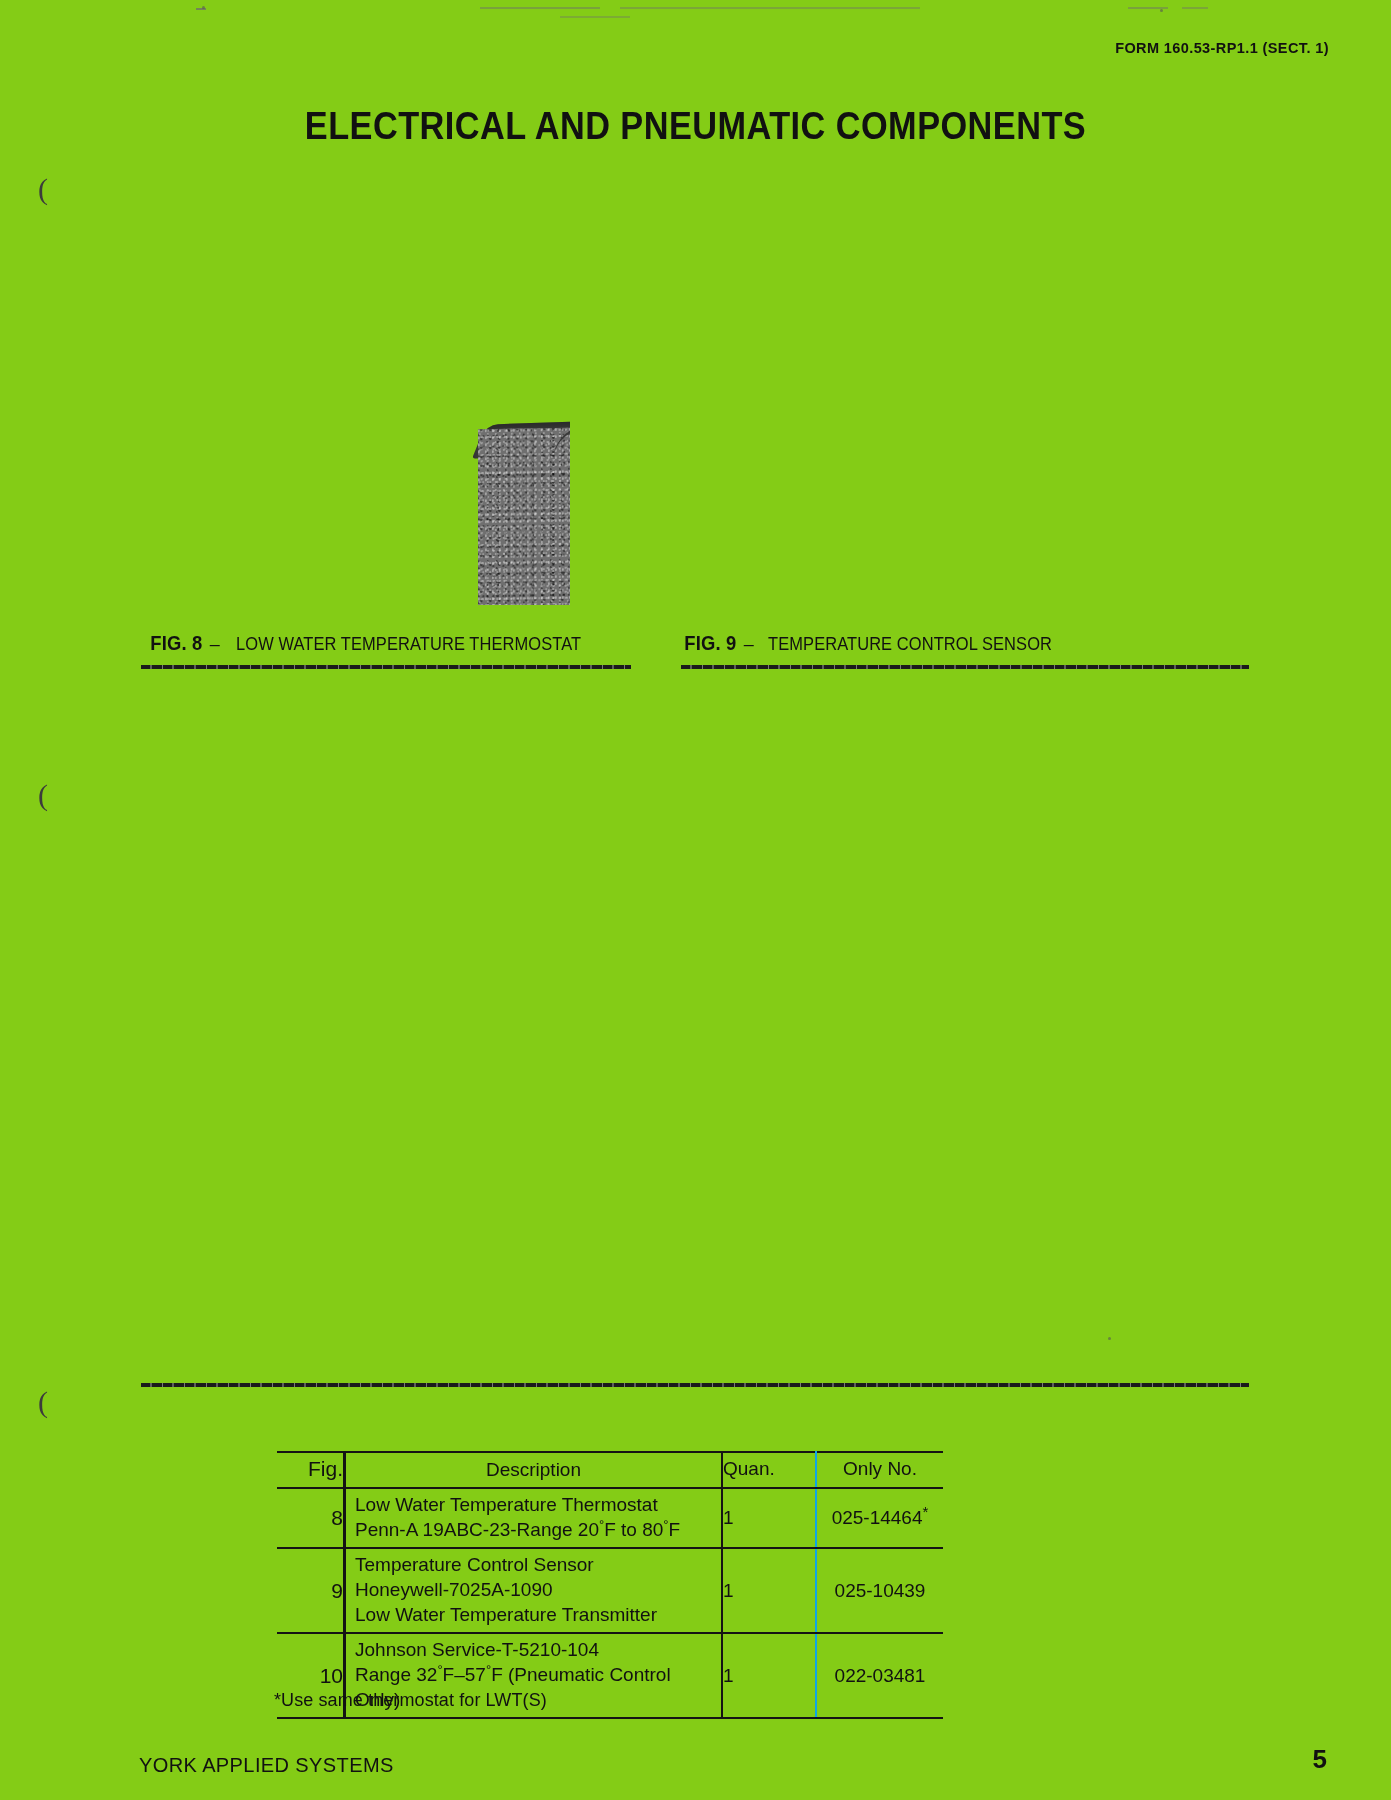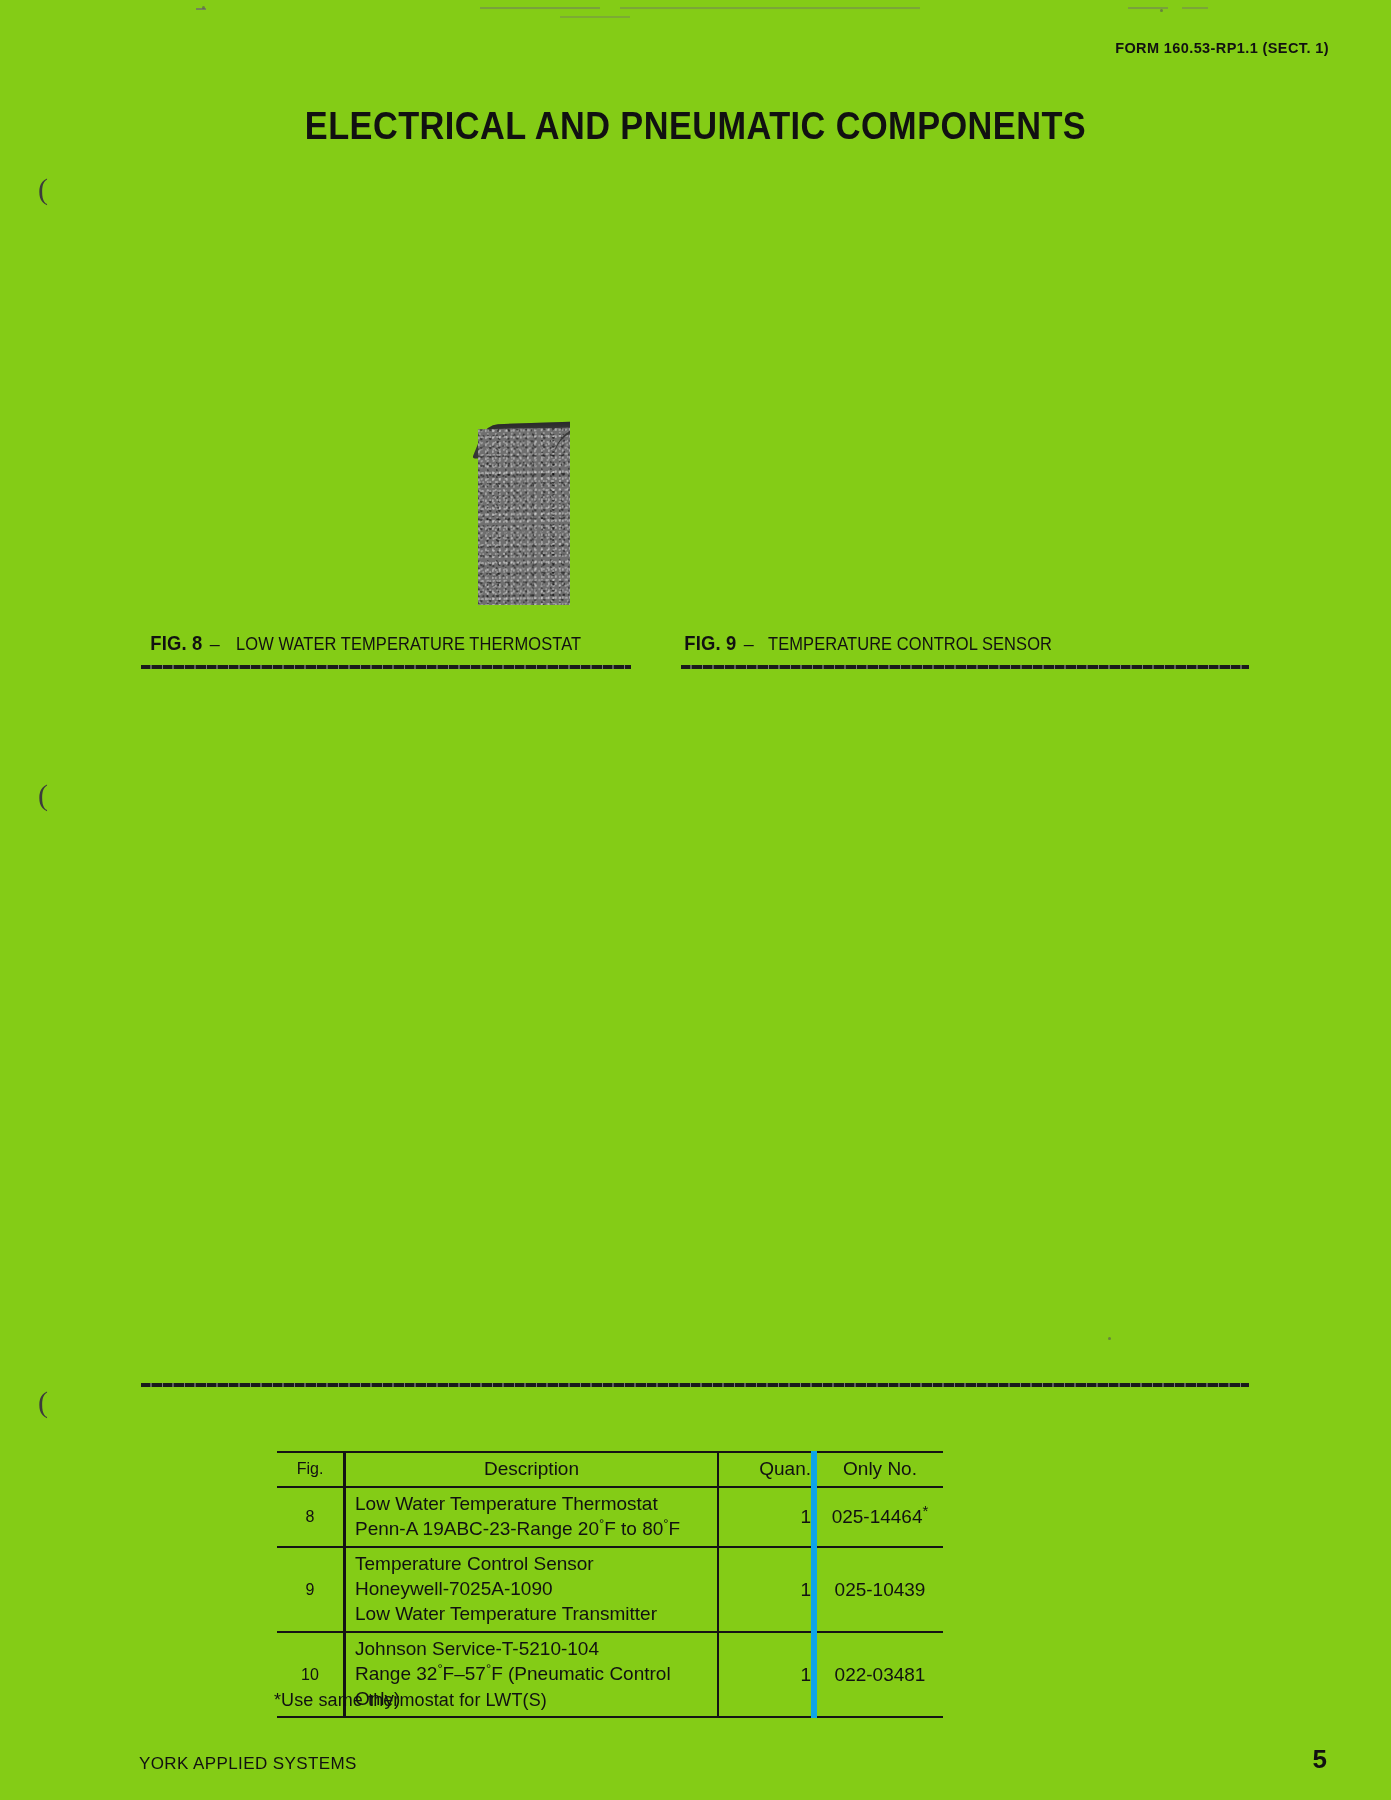--- a/index.html
+++ b/index.html
@@ -169,37 +169,37 @@
   }
   .parts-table td, .parts-table th {
     border-top: 2px solid #141414;
     border-bottom: 2px solid #141414;
     padding: 0;
     vertical-align: middle;
     font-weight: normal;
   }
   .parts-table .c-fig {
     width: 66px;
-    text-align: center;
-    font-size: 16px;
+    text-align: right;
+    font-size: 21px;
     border-right: 3px solid #141414;
   }
   .parts-table .c-desc {
     text-align: left;
     padding: 3px 0 5px 9px;
     font-size: 19px;
     line-height: 25px;
     border-right: 2px solid #141414;
     border-radius: 10px;
   }
   .parts-table .c-quan {
     width: 92px;
-    text-align: right;
+    text-align: left;
     font-size: 19px;
-    border-right: 6px solid #0ea5e9;
+    border-right: 2px solid #0ea5e9;
   }
   .parts-table .c-part {
     width: 126px;
     text-align: center;
     font-size: 19px;
   }
   .parts-table thead td {
     font-size: 19px;
     text-align: center;
     padding: 4px 0 6px 0;
@@ -214,21 +214,21 @@
     top: 1690px;
     font-size: 18px;
     font-family: "Liberation Sans", sans-serif;
     letter-spacing: .1px;
   }
 
   .footer-left {
     position: absolute;
     left: 139px;
     top: 1754px;
-    font-size: 17px;
+    font-size: 20px;
     letter-spacing: .4px;
     font-family: "Liberation Sans", sans-serif;
   }
   .footer-page {
     position: absolute;
     right: 64px;
     top: 1744px;
     font-size: 26px;
     font-weight: bold;
     font-family: "Liberation Sans", sans-serif;

